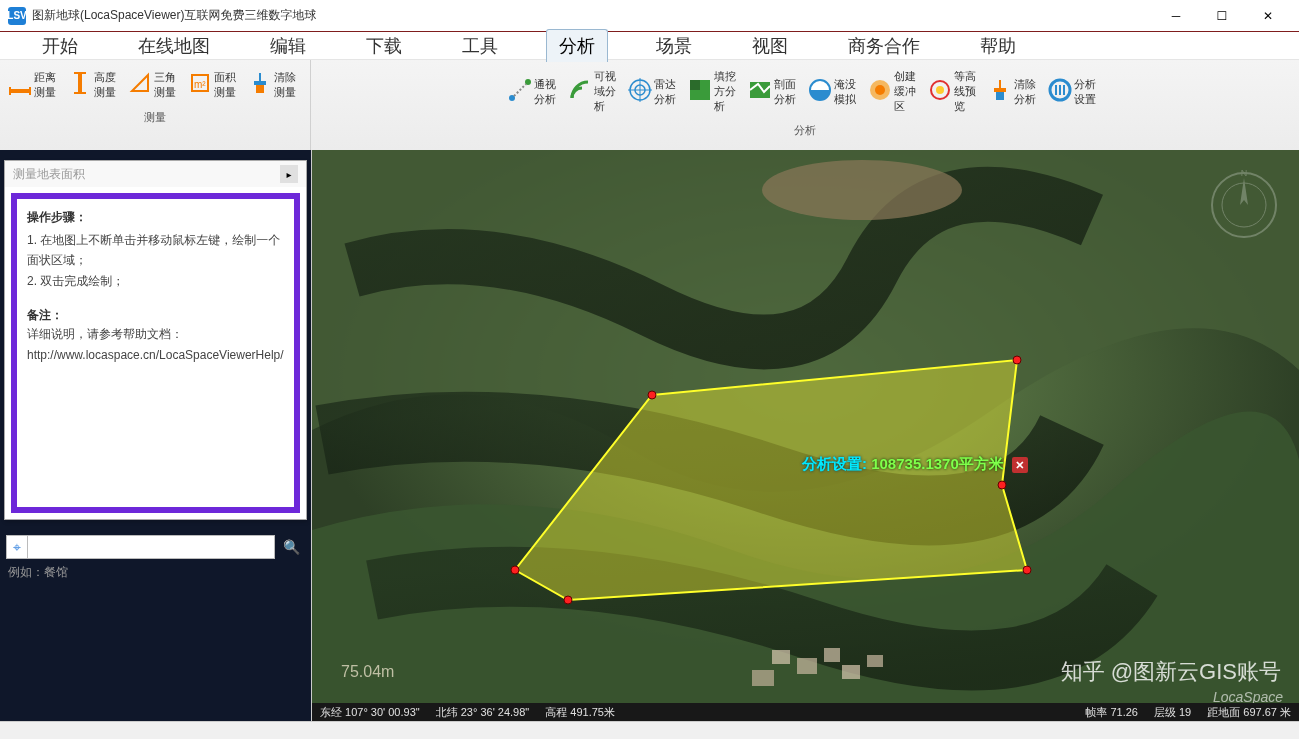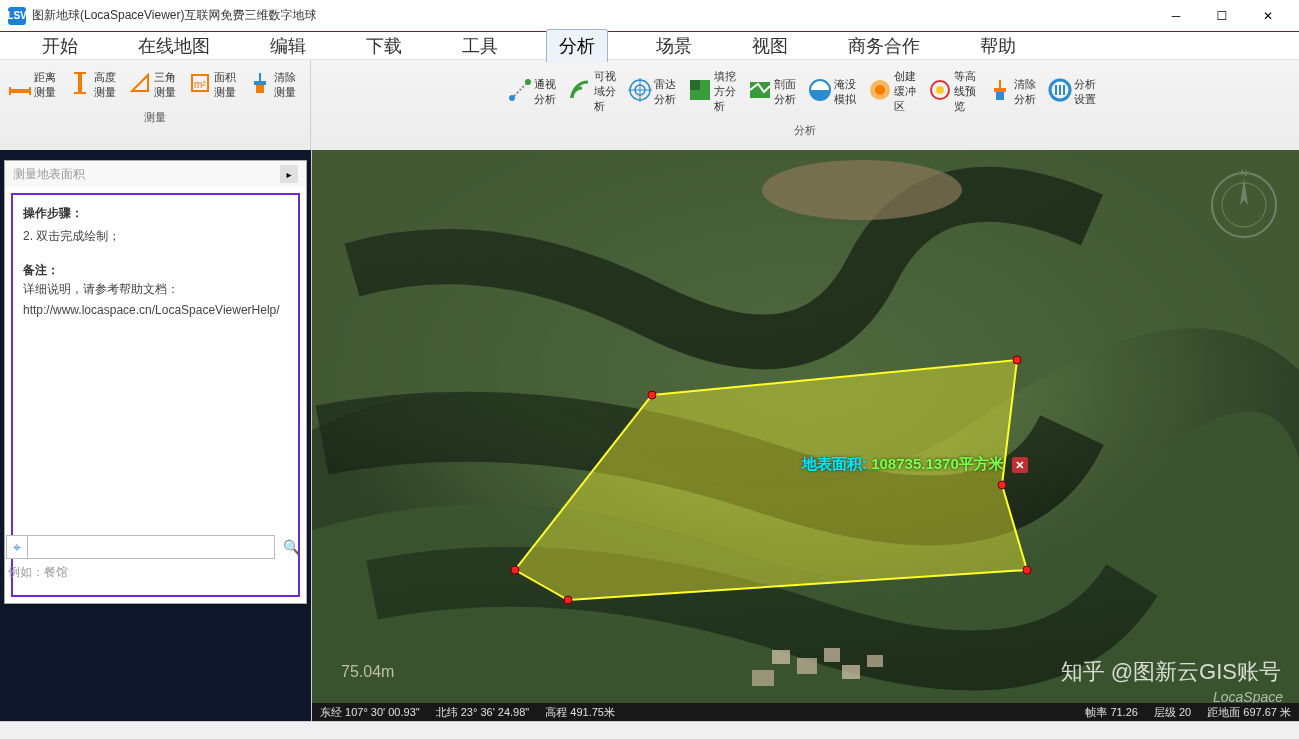--- a/index.html
+++ b/index.html
@@ -22,21 +22,21 @@
 .ribbon-tool .ic { width: 28px; height: 28px; margin-bottom: 4px; display: flex; align-items: center; justify-content: center; }
 .ribbon-group .grp-label { font-size: 11px; color: #555; margin-top: 6px; }
 
 .workspace { position: absolute; top: 150px; left: 0; right: 0; bottom: 18px; display: flex; }
 .left-pane { width: 312px; background: #0f172a; border-right: 1px solid #ccc; position: relative; }
 
 .panel { position: absolute; top: 10px; left: 4px; right: 4px; background: #fff; border: 1px solid #aaa; box-shadow: 1px 2px 4px rgba(0,0,0,0.2); }
 .panel-hdr { height: 26px; display: flex; align-items: center; padding: 0 8px; background: #f8f8f8; }
 .panel-hdr .ttl { font-size: 12px; color: #999; flex: 1; }
 .panel-hdr .collapse { width: 18px; height: 18px; background: #e0e0e0; display: flex; align-items: center; justify-content: center; font-size: 10px; cursor: pointer; }
-.panel-body { padding: 10px; border: 2px solid #6d28d9; margin: 6px; height: 404px; }
+.panel-body { padding: 10px; border: 6px solid #6d28d9; margin: 6px; height: 320px; }
 .panel-body .steps-title { font-size: 12px; font-weight: bold; color: #333; margin-bottom: 4px; }
 .panel-body .step { font-size: 12px; color: #444; line-height: 1.7; }
 .panel-body .note-title { font-size: 12px; font-weight: bold; color: #333; margin-top: 16px; }
 .panel-body .note { font-size: 12px; color: #444; line-height: 1.7; }
 .panel-body a { color: #444; text-decoration: none; }
 
 .search-row { position: absolute; top: 385px; left: 6px; right: 6px; height: 24px; display: flex; }
 .search-row .loc-ic { width: 22px; height: 24px; border: 1px solid #bbb; background: #fff; display: flex; align-items: center; justify-content: center; color: #4a90e2; font-size: 14px; }
 .search-row input { flex: 1; border: 1px solid #bbb; border-left: none; padding: 0 6px; font-size: 12px; outline: none; }
 .search-row .search-ic { width: 26px; height: 24px; display: flex; align-items: center; justify-content: center; color: #4a90e2; font-size: 14px; margin-left: 4px; cursor: pointer; }
@@ -241,20 +241,21 @@
 
 <div class="workspace">
   <div class="left-pane">
     <div class="panel">
       <div class="panel-hdr">
         <div class="ttl">测量地表面积</div>
         <div class="collapse">▸</div>
       </div>
       <div class="panel-body">
         <div class="steps-title">操作步骤：</div>
+        <div class="step">1. 在地图上不断单击并移动鼠标左键，绘制一个面状区域；</div>
         <div class="step">2. 双击完成绘制；</div>
         <div class="note-title">备注：</div>
         <div class="note">详细说明，请参考帮助文档：</div>
         <a href="#" class="note">http://www.locaspace.cn/LocaSpaceViewerHelp/</a>
       </div>
     </div>
     <div class="search-row">
       <div class="loc-ic">⌖</div>
       <input type="text" placeholder="" style="">
       <div class="search-ic">🔍</div>
@@ -295,37 +296,37 @@
       <g id="vertices">
           <circle cx="340" cy="245" r="4" fill="#ff2020" stroke="#600"></circle>
           <circle cx="705" cy="210" r="4" fill="#ff2020" stroke="#600"></circle>
           <circle cx="690" cy="335" r="4" fill="#ff2020" stroke="#600"></circle>
           <circle cx="715" cy="420" r="4" fill="#ff2020" stroke="#600"></circle>
           <circle cx="256" cy="450" r="4" fill="#ff2020" stroke="#600"></circle>
           <circle cx="203" cy="420" r="4" fill="#ff2020" stroke="#600"></circle>
         </g>
     </svg>
     <div class="area-label">
-      <span class="k">地表面积: </span><span class="v">108735.1370平方米</span>
+      <span class="k">分析设置: </span><span class="v">108735.1370平方米</span>
       <span class="del">✕</span>
     </div>
     <svg class="compass" viewBox="0 0 70 70">
       <circle cx="35" cy="35" r="32" fill="none" stroke="#fff" stroke-width="2"></circle>
       <circle cx="35" cy="35" r="22" fill="none" stroke="#fff" stroke-width="1"></circle>
       <polygon points="35,8 39,35 35,30 31,35" fill="#fff"></polygon>
       <text x="35" y="6" text-anchor="middle" fill="#fff" font-size="9">N</text>
     </svg>
     <div class="scale-txt">75.04m</div>
     <div class="watermark">知乎 @图新云GIS账号</div>
     <div class="brand">LocaSpace</div>
   </div>
 </div>
 
 <div class="coord-bar">
   <span>东经 107° 30' 00.93"</span>
   <span>北纬 23° 36' 24.98"</span>
   <span>高程 491.75米</span>
   <span class="cfill"></span>
   <span>帧率 71.26</span>
-  <span>层级 20</span>
+  <span>层级 19</span>
   <span>距地面 697.67 米</span>
 </div>
 <div class="statusbar"></div>
 
 </body></html>

